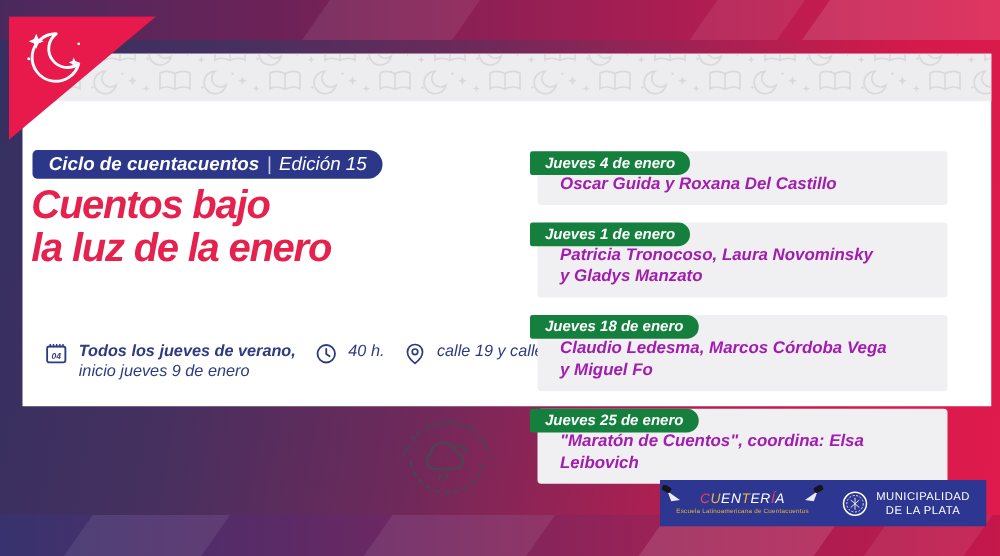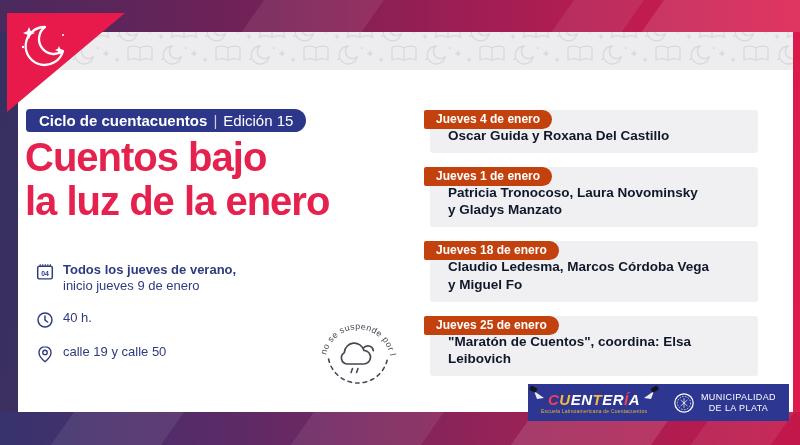--- a/index.html
+++ b/index.html
@@ -5,48 +5,48 @@
   * { margin:0; padding:0; box-sizing:border-box; }
   html,body { width:800px; height:445px; }
   body { font-family:"Liberation Sans","DejaVu Sans",sans-serif; }
   .poster { position:relative; width:800px; height:445px; overflow:hidden;
     background:linear-gradient(100deg,#343061 0%,#46305f 22%,#6f295a 45%,#a82052 66%,#d5194b 84%,#e01a4c 100%); }
   .band { position:absolute; left:0; width:800px; overflow:hidden; }
   .band-top { top:0; height:32px; background:linear-gradient(90deg,#4a2a5e 0%,#6d2257 28%,#a31e53 62%,#dd1a4c 100%); }
   .band-bottom { top:412px; height:33px; background:linear-gradient(90deg,#37336e 0%,#5d2a66 30%,#99225６ 65%,#c4174a 100%);
     background:linear-gradient(90deg,#37336e 0%,#5d2a66 30%,#992256 65%,#c4174a 100%); }
   .streak { position:absolute; top:-20px; height:80px; background:rgba(255,255,255,0.08); transform:skewX(-35deg); }
-  .card { position:absolute; left:18px; top:32px; width:775px; height:380px; background:#ffffff; }
+  .card { position:absolute; left:18px; top:43px; width:775px; height:282px; background:#ffffff;font-style:italic; }
   .pattern-strip { position:absolute; left:0; top:0; width:775px; height:38px; background:#ededef; overflow:hidden; }
   .tri { position:absolute; left:7px; top:13px; width:118px; height:99px; background:#e8194b;
     clip-path:polygon(0 0,100% 0,0 100%); }
   .tri svg { position:absolute; left:8px; top:8px; }
   .badge { position:absolute; left:8px; top:77px; height:23px; line-height:23px; background:#2c3789; color:#fff;
     padding:0 13px; border-radius:4px 12px 12px 4px; font-size:15px; white-space:nowrap; }
   .badge .b { font-weight:bold; }
   .badge .sep { opacity:.75; padding:0 6px; font-weight:300; }
-  .title { position:absolute; left:7px; top:103px; font-size:40px; line-height:1.1; font-weight:bold;
+  .title { position:absolute; left:7px; top:103px; font-size:32px; line-height:1.1; font-weight:bold;
     letter-spacing:-1px; color:#e5214d; }
-  .details { position:absolute; left:18px; top:230px; display:flex; flex-direction:column; gap:15px; color:#2f3b80;justify-content:flex-end; }
+  .details { position:absolute; left:18px; top:230px; display:flex; flex-direction:row; gap:15px; color:#2f3b80;justify-content:flex-end; }
   .d-item { display:flex; gap:9px; align-items:flex-start; }
   .d-item svg { flex:0 0 auto; margin-top:1px; }
   .d-text { font-size:13px; line-height:1.25; }
   .d-text .b { font-weight:bold; }
   .stamp { position:absolute; left:298px; top:276px; }
   .right-col { position:absolute; left:406px; top:74px; width:352px; }
   .sched-item { position:relative; margin-bottom:14px; }
   .panel { margin-left:6px; margin-top:4px; width:328px; background:#f0f0f2; border-radius:3px;
     padding:17px 10px 9px 18px; }
-  .pill { position:absolute; top:0; left:0; height:19px; line-height:19px; background:#c2410c; color:#fff;
+  .pill { position:absolute; top:0; left:0; height:19px; line-height:19px; background:#15803d; color:#fff;
     font-size:12px; font-weight:bold; padding:0 12px; border-radius:2px 10px 10px 2px; white-space:nowrap; }
-  .names { font-size:13.5px; font-weight:bold; color:#0f172a; line-height:1.27; white-space:pre-line; }
+  .names { font-size:13.5px; font-weight:bold; color:#a21caf; line-height:1.27; white-space:pre-line; }
   .footer-bar { position:absolute; left:528px; top:384px; width:261px; height:37px; background:#2d3791;
     display:flex; align-items:center; justify-content:space-between; padding:0 13px; }
   .cuenteria { position:relative; text-align:center; }
-  .cuenteria .word { font-size:15px; font-weight:bold; font-style:italic; letter-spacing:.5px; line-height:1; }
+  .cuenteria .word { font-size:11px; font-weight:normal; font-style:italic; letter-spacing:.5px; line-height:1; }
   .cuenteria .sub { font-size:5px; color:#e8b43a; letter-spacing:.2px; margin-top:1px; }
   .spot { position:absolute; top:-6px; }
   .spot-l { left:-12px; }
   .spot-r { right:-12px; transform:scaleX(-1); }
   .muni { display:flex; align-items:center; gap:6px; color:#fff;text-align:center; }
   .muni-text { font-size:9px; line-height:1.2; letter-spacing:.4px; white-space:nowrap; }
   .muni-text .b { font-weight:normal; }
 </style>
 </head>
 <body>

